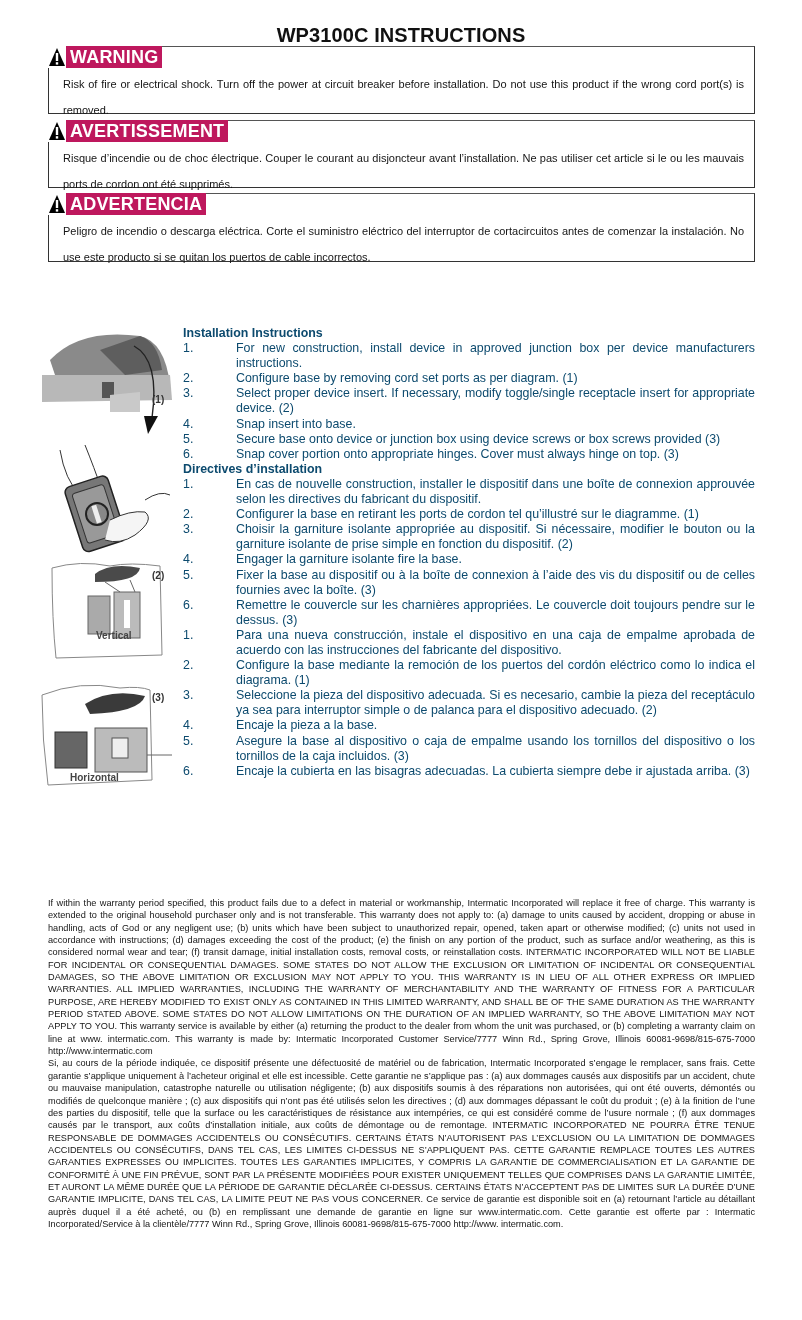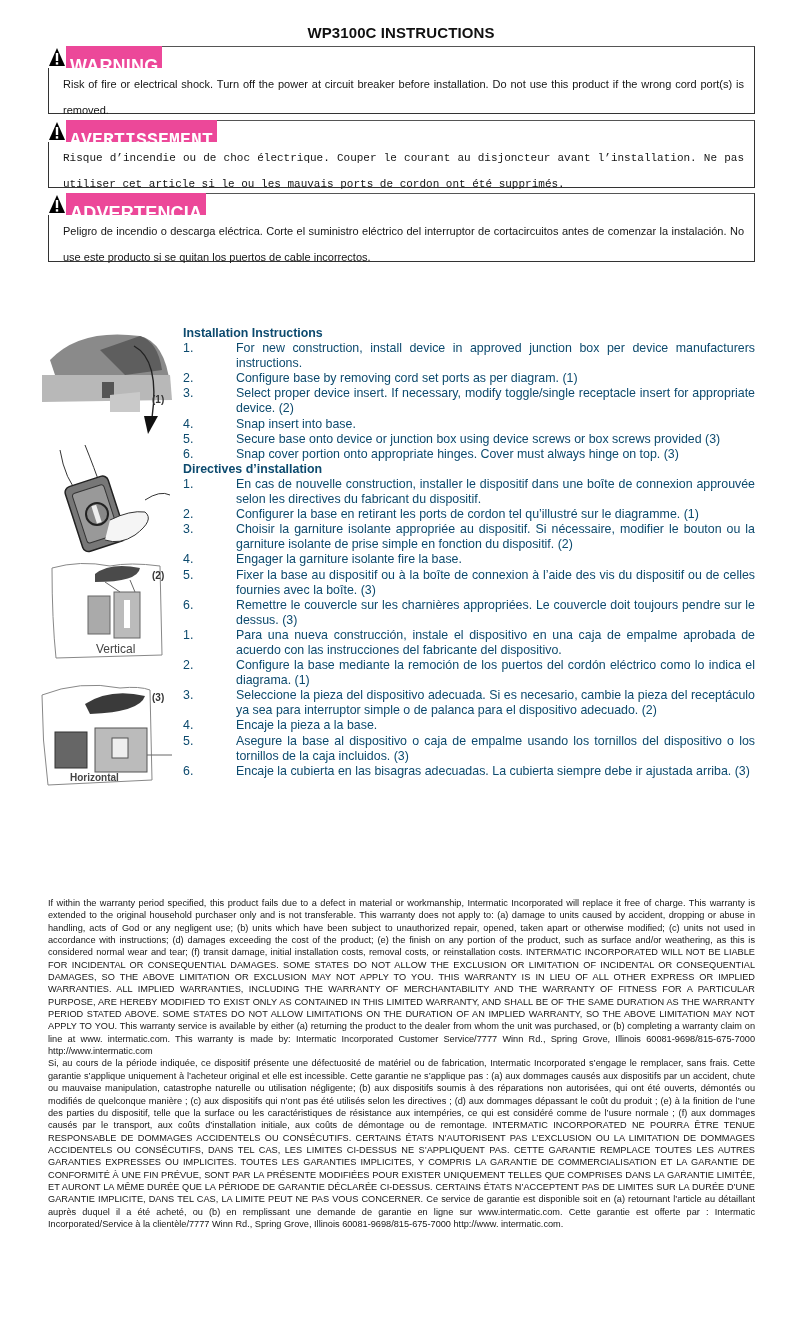--- a/index.html
+++ b/index.html
@@ -1,44 +1,44 @@
 <!DOCTYPE html>
 <html><head>
 <meta charset="utf-8">
 <style>
   * { box-sizing: border-box; margin: 0; padding: 0; }
   html, body { width: 802px; height: 1320px; background: #ffffff; }
   body { position: relative; font-family: "Liberation Sans", sans-serif; color: #111; overflow: hidden; }
 
   .doc-title {
     position: absolute; top: 24px; left: 0; width: 802px; text-align: center;
-    font-weight: bold; font-size: 15px; letter-spacing: 0.1px;
+    font-weight: bold; font-size: 20px; letter-spacing: 0.1px;
   }
 
   .warn-box {
     position: absolute; left: 48px; width: 707px;
     border: 1px solid #333; border-top-color: #555;
     padding: 0 10px 0 0;
   }
   .warn-head {
     position: absolute; left: -1px; top: -1px; height: 22px;
     display: flex; align-items: stretch;
   }
   .warn-tri { width: 18px; height: 22px; background: #fff; position: relative; }
   .warn-tri svg { position: absolute; left: 0; top: 1px; }
   .warn-label {
-    background: #ec4899; color: #fff; font-weight: bold; font-size: 18px;
-    line-height: 22px; padding: 9px 4px 0 4px; letter-spacing: 0.2px;
+    background: #be185d; color: #fff; font-weight: bold; font-size: 18px;
+    line-height: 22px; padding: 0 4px 0 4px; letter-spacing: 0.2px;
   }
   .warn-text {
     font-size: 11px; line-height: 26px; padding: 24px 0 2px 14px; text-align: justify;
     color: #151515;
   }
   #box-en { top: 46px; height: 68px; }
-  #box-fr { top: 120px; height: 68px; font-family: Liberation Mono, monospace; }
+  #box-fr { top: 120px; height: 68px; }
   #box-es { top: 193px; height: 69px; }
 
   .illustrations { position: absolute; left: 40px; top: 330px; width: 140px; height: 460px; }
   .illus { position: absolute; }
 
   .instructions {
     position: absolute; left: 183px; top: 326px; width: 572px;
     font-size: 12.4px; line-height: 15.1px; color: #0c4a6e;
   }
   .instr-section-title { font-weight: bold; }
@@ -127,21 +127,21 @@
   <svg class="illus" style="left:10px;top:230px" width="120" height="100" viewBox="0 0 120 100">
     <path d="M2,8 Q30,0 60,6 Q80,2 110,6 L112,95 L6,98 Q2,60 2,8 Z" fill="#fff" stroke="#888"></path>
     <path d="M45,14 Q60,2 90,8 Q88,22 45,22 Z" fill="#4a4a4a"></path>
     <rect x="38" y="36" width="22" height="38" fill="#aaa" stroke="#666"></rect>
     <rect x="64" y="32" width="26" height="46" fill="#bbb" stroke="#666"></rect>
     <rect x="74" y="40" width="6" height="28" fill="#fff"></rect>
     <line x1="55" y1="22" x2="70" y2="32" stroke="#666"></line>
     <line x1="80" y1="20" x2="85" y2="32" stroke="#666"></line>
   </svg>
   <span style="position:absolute;left:112px;top:240px;font-size:10px;font-weight:bold;color:#333">(2)</span>
-  <span style="position:absolute;left:56px;top:312px;font-size:12px;font-weight:normal;color:#444">Vertical</span>
+  <span style="position:absolute;left:56px;top:300px;font-size:10px;font-weight:bold;color:#444">Vertical</span>
 
   <svg class="illus" style="left:0;top:350px" width="135" height="110" viewBox="0 0 135 110">
     <path d="M2,15 Q40,0 80,8 Q100,6 110,10 L112,100 L8,105 Q2,60 2,15 Z" fill="#fff" stroke="#888"></path>
     <path d="M45,24 Q70,8 105,16 Q100,32 50,34 Z" fill="#3a3a3a"></path>
     <rect x="15" y="52" width="32" height="36" fill="#666" stroke="#333"></rect>
     <rect x="55" y="48" width="52" height="44" fill="#bbb" stroke="#555"></rect>
     <rect x="72" y="58" width="16" height="20" fill="#eee" stroke="#555"></rect>
     <line x1="107" y1="75" x2="132" y2="75" stroke="#666"></line>
   </svg>
   <span style="position:absolute;left:112px;top:362px;font-size:10px;font-weight:bold;color:#333">(3)</span>

